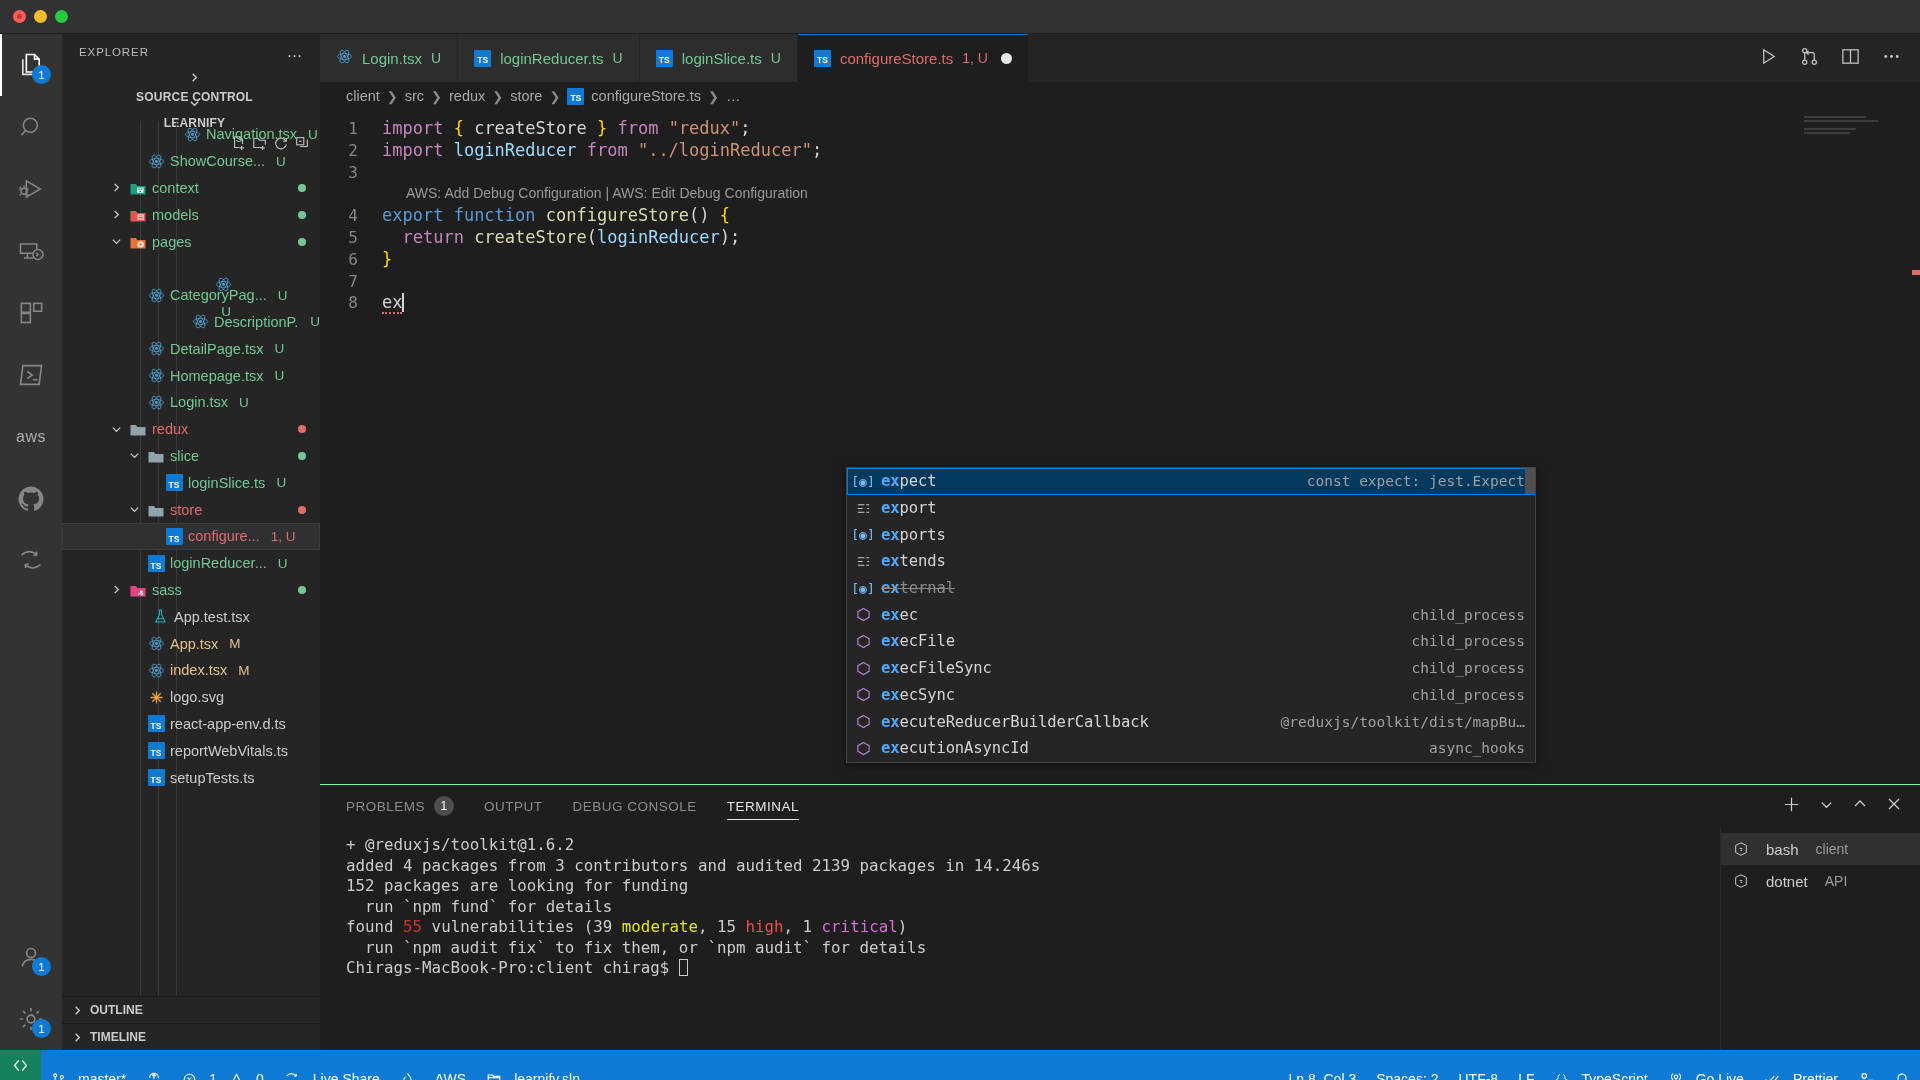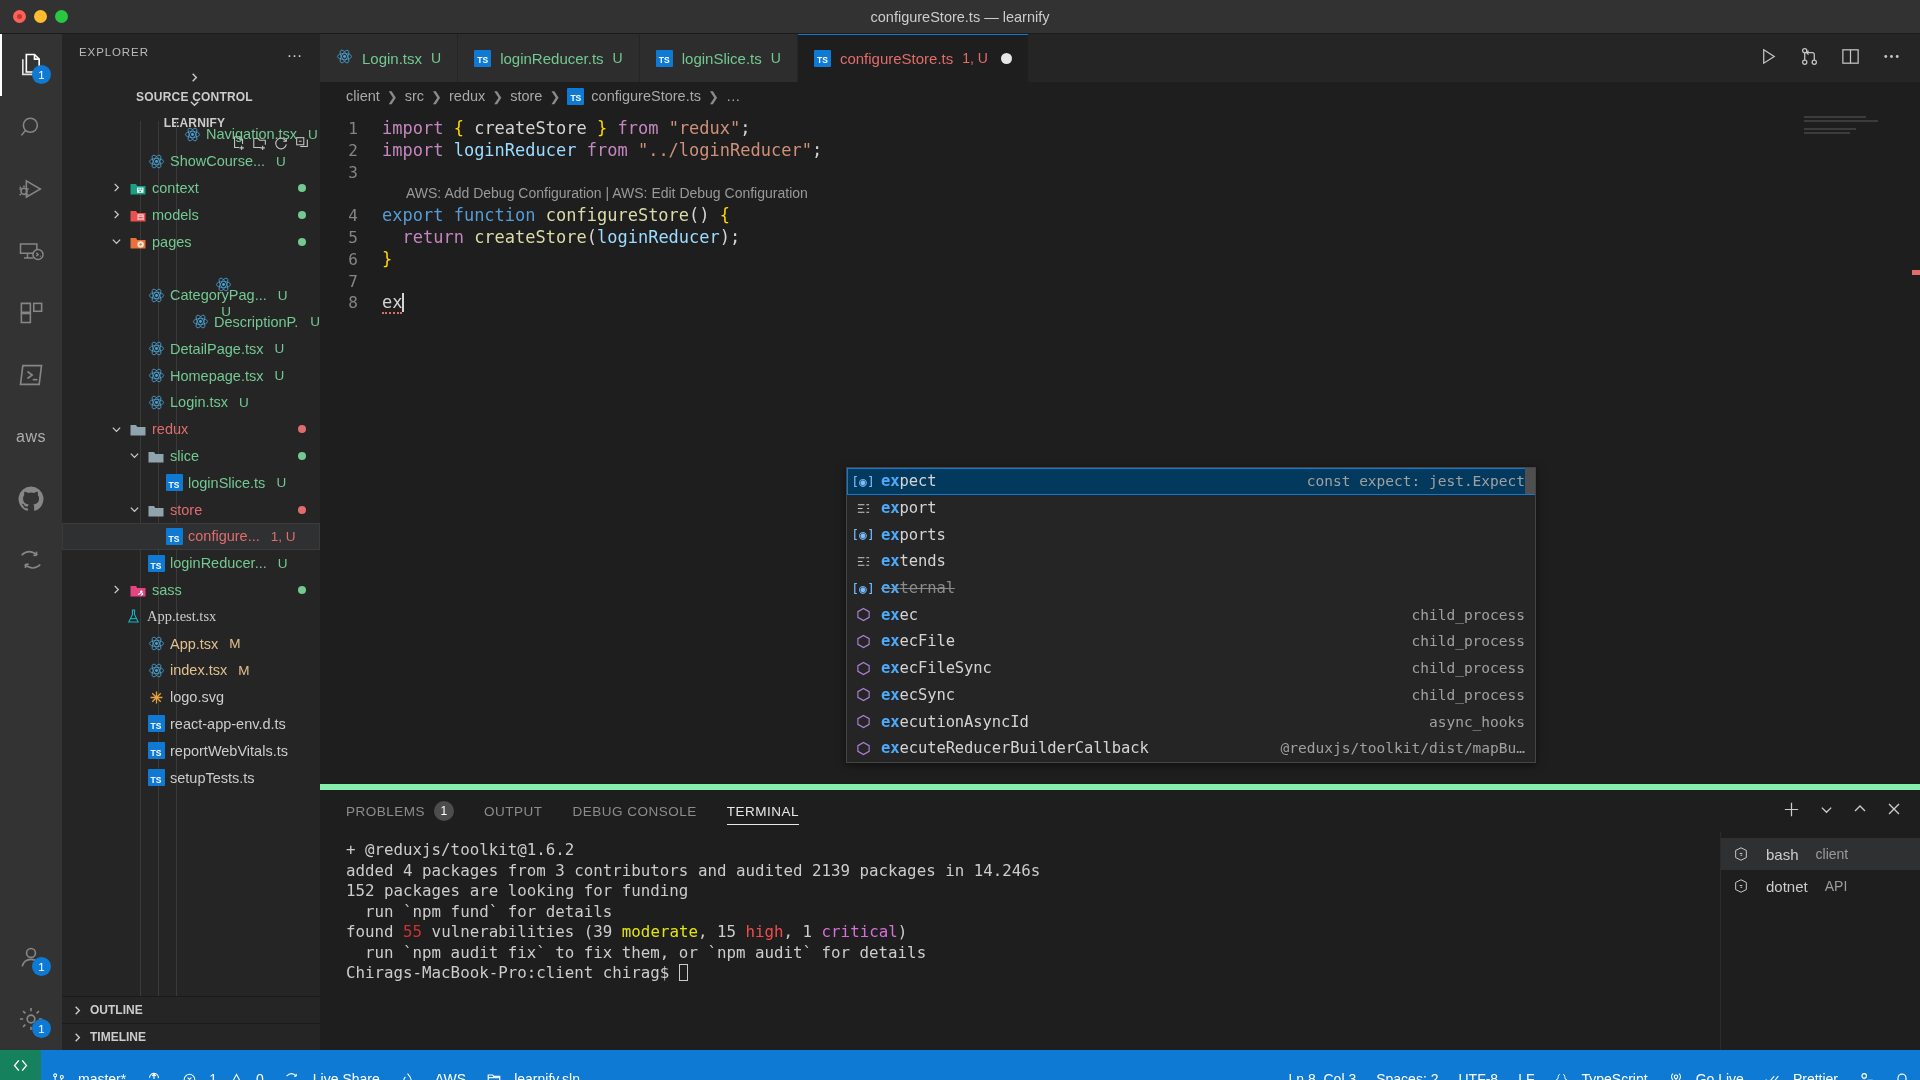--- a/index.html
+++ b/index.html
@@ -162,21 +162,21 @@
   .sg-detail { margin-left: auto; color: #a0a0a0; font-size: 14.5px; padding-right: 6px; }
   .sg-scroll { position: absolute; right: 0; top: 0; width: 10px; height: 26px; background: #4f4f4f; }
 
   
   .minimap { position: absolute; right: 18px; top: 6px; width: 98px; opacity: .5; }
   .mm-line { height: 2px; background: #5a5a5a; margin-bottom: 2px; }
   .overview { position: absolute; right: 0; top: 0; bottom: 0; width: 14px; background: transparent; }
   .ov-mark { position: absolute; right: 0; width: 8px; height: 5px; }
 
   
-  .panel { height: 266px; flex: 0 0 266px; background: #1e1e1e; display: flex; flex-direction: column; border-top: 6px solid #86efac; }
+  .panel { height: 266px; flex: 0 0 266px; background: #1e1e1e; display: flex; flex-direction: column; border-top: 1px solid #86efac; }
   .panel-tabs { height: 42px; flex: 0 0 42px; display: flex; align-items: center; padding-left: 26px; gap: 30px; }
   .ptab { font-size: 13.5px; letter-spacing: .5px; color: #8c8c8c; display: flex; align-items: center; gap: 9px; height: 42px; position: relative; }
   .ptab.active { color: #e7e7e7; }
   .ptab.active::after { content:""; position:absolute; left:0; right:0; bottom:7px; height:1px; background:#e7e7e7; }
   .pcount {
     min-width: 20px; height: 20px; border-radius: 10px; background: #4d4d4d; color: #fff;
     font-size: 12px; display:flex; align-items:center; justify-content:center; padding: 0 5px;
   }
   .panel-actions { margin-left: auto; display: flex; align-items: center; gap: 18px; padding-right: 18px; color: #cccccc; }
   .panel-body { flex: 1 1 auto; display: flex; min-height: 0; }
@@ -211,21 +211,20 @@
 <body>
 
 <div class="app">
 
   <div class="titlebar">
     <div class="traffic">
       <span class="dot red"></span>
       <span class="dot yellow"></span>
       <span class="dot green"></span>
     </div>
-    <div class="titlebar-title">configureStore.ts — learnify</div>
   </div>
 
   <div class="bodyrow">
 
     <div class="activitybar">
       <div class="abtop">
 
         <div class="abitem active">
           <svg width="28" height="28" viewBox="0 0 24 24" fill="none" stroke="currentColor" stroke-width="1.4">
             <path d="M8 3h7l4 4v11H8z"></path>
@@ -603,21 +602,21 @@
             </span>
             <span class="ficon">
               <svg width="18" height="18" viewBox="0 0 18 18">
                 <path d="M1.5 5h5.5l1.3 2h8.2v8.5H1.5z" fill="#e5457f"></path>
                 <path d="M9 13.6c2.6-1.4 4-2.2 4-3.1 0-.8-1.5-.7-1.5.1 0 1 2.2 1.2 2.2 2.3 0 .7-.9 1.2-1.8 1" fill="none" stroke="#fff" stroke-width="1.1"></path>
               </svg>
             </span>
             <span class="name" style="color:#73c991">sass</span>
             <span class="dotstat" style="background:#73c991"></span>
           </div>
-          <div class="row" style="padding-left: 41px; font-family: Liberation Serif, serif;">
+          <div class="row" style="padding-left: 68px;">
             <span class="chev"></span>
             <span class="ficon">
               <svg width="17" height="17" viewBox="0 0 20 20" fill="none" stroke="#17b3c4" stroke-width="1.3">
                 <path d="M8 2.5h4"></path>
                 <path d="M8.8 2.5v5L4.5 16.5h11L11.2 7.5v-5"></path>
                 <path d="M6.6 12.5h6.8"></path>
               </svg>
             </span>
             <span class="name" style="color:#cccccc">App.test.tsx</span>
           </div>
@@ -868,31 +867,31 @@
               </span>
               <span class="sg-label"><b>ex</b>ecSync</span>
               <span class="sg-detail">child_process</span>
             </div>
             <div class="sg-row">
               <span class="sg-icon">
                 <svg width="15" height="15" viewBox="0 0 16 16" fill="none" stroke="#b180d7" stroke-width="1.2">
                   <path d="M8 1.5 14 5v6L8 14.5 2 11V5z"></path>
                 </svg>
               </span>
-              <span class="sg-label"><b>ex</b>ecutionAsyncId</span>
-              <span class="sg-detail">async_hooks</span>
+              <span class="sg-label"><b>ex</b>ecuteReducerBuilderCallback</span>
+              <span class="sg-detail">@reduxjs/toolkit/dist/mapBu…</span>
             </div>
             <div class="sg-row">
               <span class="sg-icon">
                 <svg width="15" height="15" viewBox="0 0 16 16" fill="none" stroke="#b180d7" stroke-width="1.2">
                   <path d="M8 1.5 14 5v6L8 14.5 2 11V5z"></path>
                 </svg>
               </span>
-              <span class="sg-label"><b>ex</b>ecuteReducerBuilderCallback</span>
-              <span class="sg-detail">@reduxjs/toolkit/dist/mapBu…</span>
+              <span class="sg-label"><b>ex</b>ecutionAsyncId</span>
+              <span class="sg-detail">async_hooks</span>
             </div>
           </div>
       </div>
 
       <div class="panel">
         <div class="panel-tabs" id="panelTabs">
             <div class="ptab">
               <span>PROBLEMS</span>
               <span class="pcount">1</span>
             </div>

